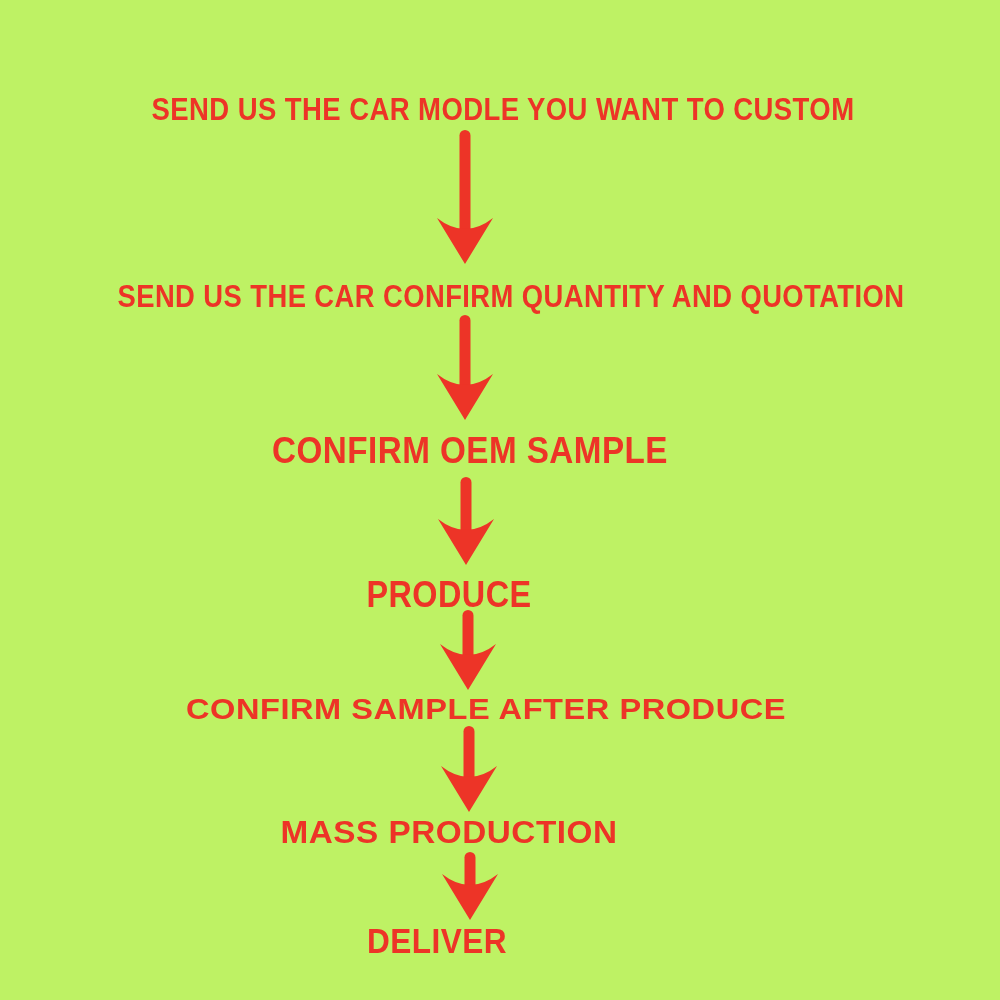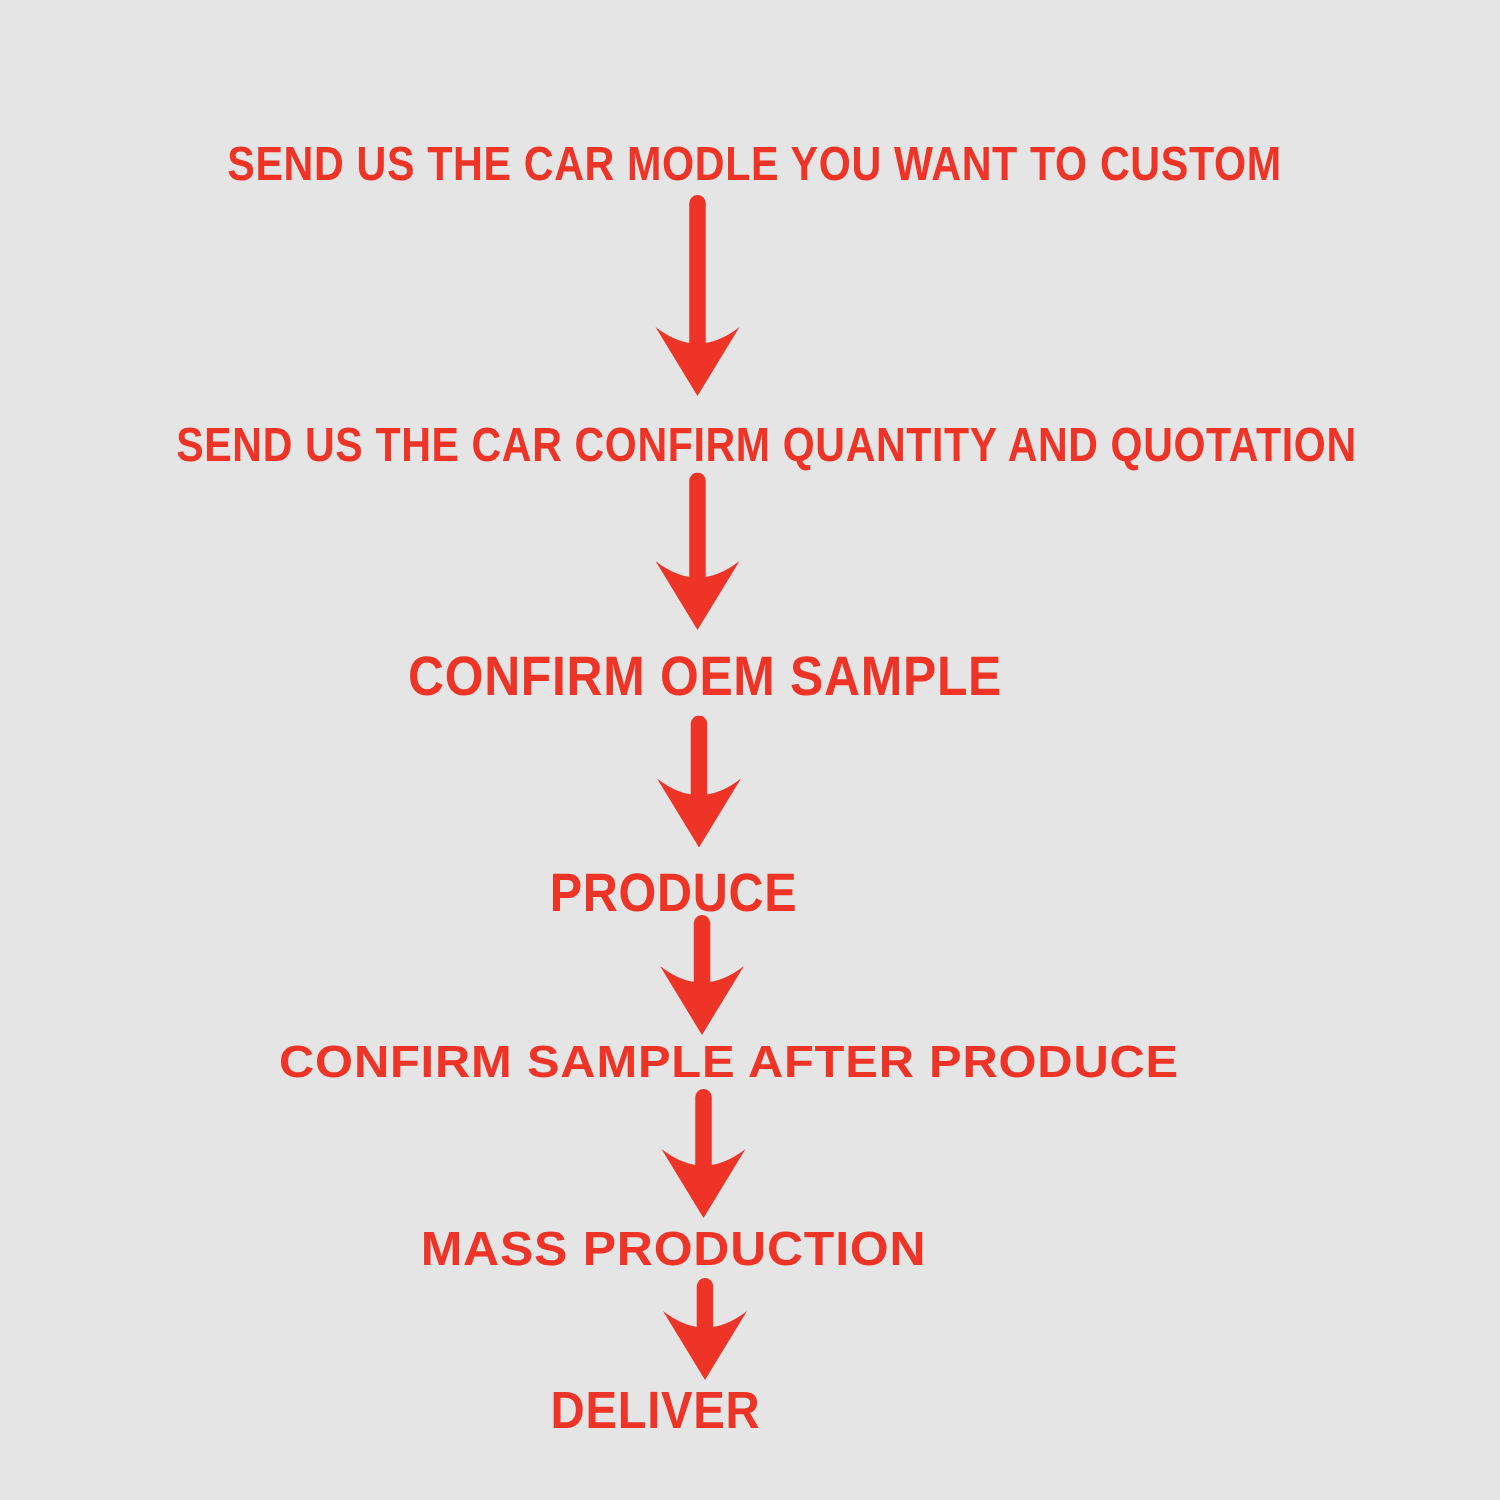--- a/index.html
+++ b/index.html
@@ -4,21 +4,21 @@
 <style>
   html, body {
     margin: 0;
     padding: 0;
     background: #ffffff;
   }
   .canvas {
     position: relative;
     width: 1000px;
     height: 1000px;
-    background: #e5e5e5;
+    background: #bef264;
     overflow: hidden;
     font-family: "Liberation Sans", "DejaVu Sans", sans-serif;
   }
   .step-label {
     position: absolute;
     transform: translateX(-50%);
     white-space: nowrap;
     font-weight: 700;
     color: var(--accent, #ED3427);
     line-height: 1;

